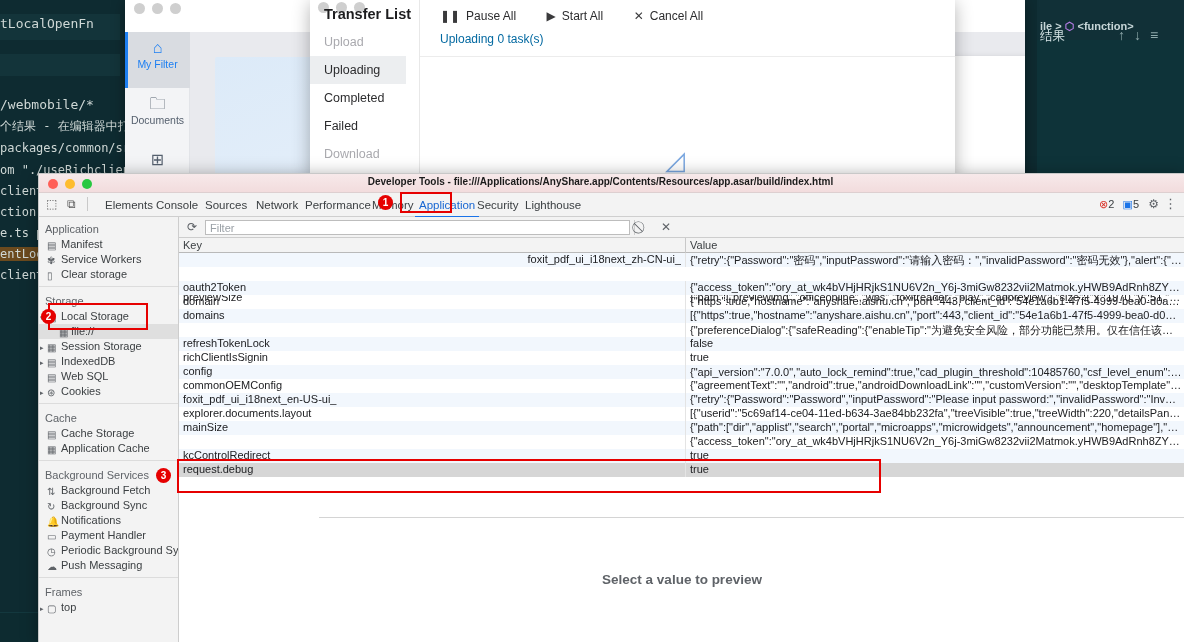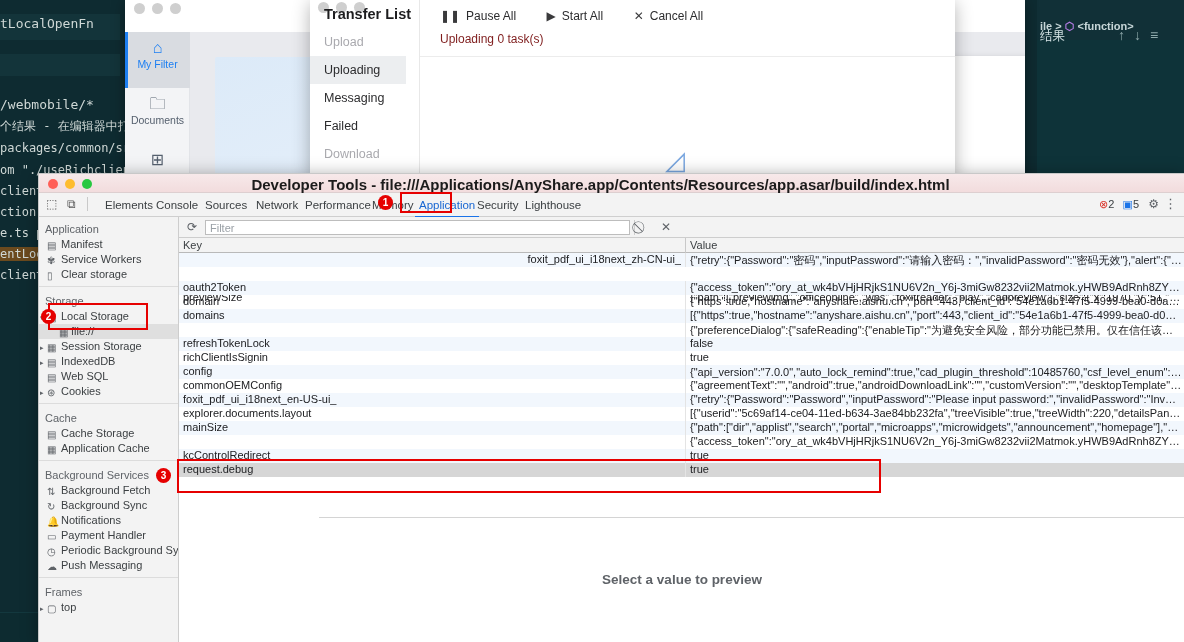--- a/index.html
+++ b/index.html
@@ -120,21 +120,21 @@
   }
   .tm-item.dim { color:#a9a9ae; }
   .tm-item.sel { background:#eceef0; }
   #tm-main { position:absolute; left:110px; top:0; width:535px; height:178px; }
   #tm-actions { position:absolute; left:20px; top:6px; height:20px; }
   .tm-act {
     display:inline-block; margin-right:26px; font-size:12px; color:#2c2c2e;
   }
   .tm-act .ic { color:#3a3a3c; margin-right:6px; font-size:12px; }
   #tm-status {
-    position:absolute; left:20px; top:32px; font-size:12px; color:#7f1d1d;
+    position:absolute; left:20px; top:32px; font-size:12px; color:#0369a1;
   }
   #tm-divider {
     position:absolute; left:0; top:56px; width:535px; height:1px; background:#ececec;
   }
   #tm-empty {
     position:absolute; left:245px; top:145px; width:40px; height:30px;
     color:#7aa7e0; font-size:26px; line-height:30px;
   }
 
   
@@ -144,21 +144,21 @@
     box-shadow:0 2px 16px rgba(0,0,0,.35);
     font-family:"Liberation Sans", sans-serif;
   }
   #dt-titlebar {
     position:absolute; left:0; top:0; width:1146px; height:19px;
     background:linear-gradient(#f7e9ea,#f2dcdd);
     border-bottom:1px solid #ddcfd0;
   }
   #dt-title {
     position:absolute; left:0; top:2px; width:1123px; text-align:center;
-    font-size:15px; color:#1b1b1b; font-weight:bold;
+    font-size:10px; color:#1b1b1b; font-weight:bold;
   }
   .dt-traffic { position:absolute; top:5px; width:10px; height:10px; border-radius:50%; }
   #dt-tabbar {
     position:absolute; left:0; top:19px; width:1146px; height:24px;
     background:#f3f3f3; border-bottom:1px solid #cfcfcf;
   }
   .dt-tool-icon {
     position:absolute; top:4px; width:16px; height:15px; color:#5a5a5a; font-size:12px;
   }
   .dt-tab {
@@ -319,21 +319,21 @@
   <div id="tm-sidebar">
     <div id="tm-traffic">
       <span class="traffic" style="left:0px;top:0;"></span>
       <span class="traffic" style="left:18px;top:0;"></span>
       <span class="traffic" style="left:36px;top:0;"></span>
     </div>
     <div id="tm-title">Transfer List</div>
     <div style="position:absolute;left:0;top:28px;width:96px;">
       <div class="tm-item dim">Upload</div>
       <div class="tm-item sel">Uploading</div>
-      <div class="tm-item">Messaging</div>
+      <div class="tm-item">Completed</div>
       <div class="tm-item">Failed</div>
       <div class="tm-item dim">Download</div>
       <div class="tm-item dim">Downloading</div>
     </div>
   </div>
   <div id="tm-main">
     <div id="tm-actions">
       <span class="tm-act">
         <span class="ic">❚❚</span><span>Pause All</span>
       </span>

